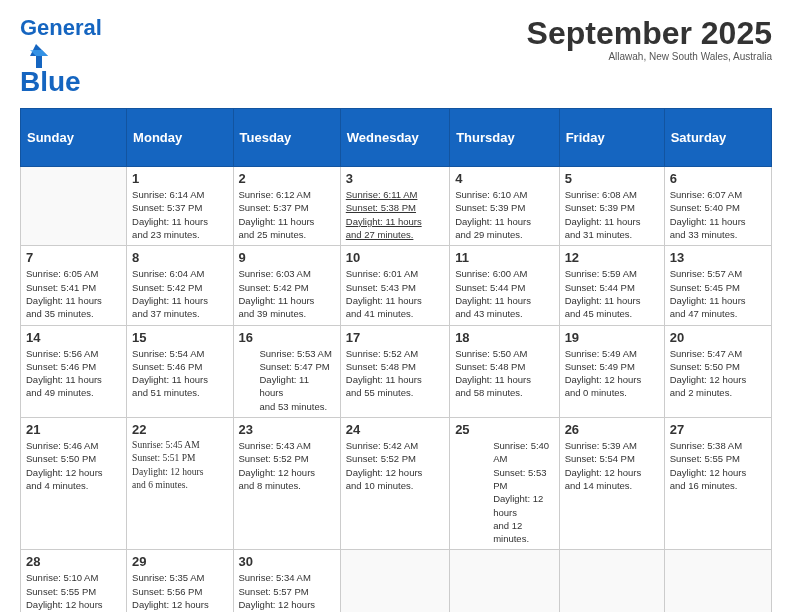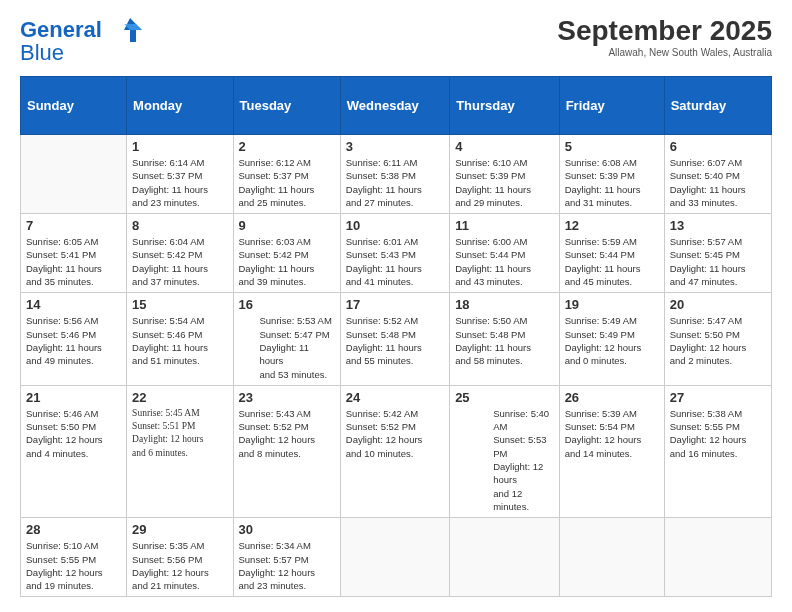--- a/index.html
+++ b/index.html
@@ -33,21 +33,21 @@
     .logo-blue { color: #1565c0; }
     .logo-icon {
       width: 28px;
       height: 28px;
       margin-left: 2px;
     }
     .title-block {
       text-align: right;
     }
     .main-title {
-      font-size: 28px;
+      font-size: 32px;
       font-weight: bold;
       color: #333;
       line-height: 1.1;
     }
     .subtitle {
       font-size: 10px;
       color: #555;
     }
     .calendar {
       width: 100%;
@@ -88,30 +88,30 @@
       color: #333;
     }
   </style>
 </head>
 <body>
 
 <div class="page">
   <div class="header-row">
     <div class="logo">
       <div>
-        <div style="display:flex;align-items:center;gap:12px;">
+        <div style="display:flex;gap:2px;flex-direction:column;">
           <span class="logo-text">
             <span class="logo-blue">General</span>
           </span>
           <svg class="logo-icon" viewBox="0 0 28 28">
             <polygon points="14,2 26,14 20,14 20,26 14,26 14,14 8,14" fill="#1565c0"></polygon>
             <polygon points="8,8 20,8 26,14 14,14" fill="#42a5f5" opacity="0.7"></polygon>
           </svg>
         </div>
-        <div style="font-size:22px;font-weight:normal;color:#1565c0;margin-top:-4px;">Blue</div>
+        <div style="font-size:28px;font-weight:bold;color:#1565c0;margin-top:-4px;">Blue</div>
       </div>
     </div>
     <div class="title-block">
       <div class="main-title">September 2025</div>
       <div class="subtitle">Allawah, New South Wales, Australia</div>
     </div>
   </div>
 
   <table class="calendar">
     <thead>
@@ -138,21 +138,21 @@
           </td>
           <td>
             <span class="day-number">2</span>
             <div class="day-detail" style="white-space: pre-line;">Sunrise: 6:12 AM
 Sunset: 5:37 PM
 Daylight: 11 hours
 and 25 minutes.</div>
           </td>
           <td>
             <span class="day-number">3</span>
-            <div class="day-detail" style="white-space: pre-line;">Sunrise: 6:11 AM
+            <div class="day-detail" style="white-space: pre-line; text-decoration: underline;">Sunrise: 6:11 AM
 Sunset: 5:38 PM
 Daylight: 11 hours
 and 27 minutes.</div>
           </td>
           <td>
             <span class="day-number">4</span>
             <div class="day-detail" style="white-space: pre-line;">Sunrise: 6:10 AM
 Sunset: 5:39 PM
 Daylight: 11 hours
 and 29 minutes.</div>

